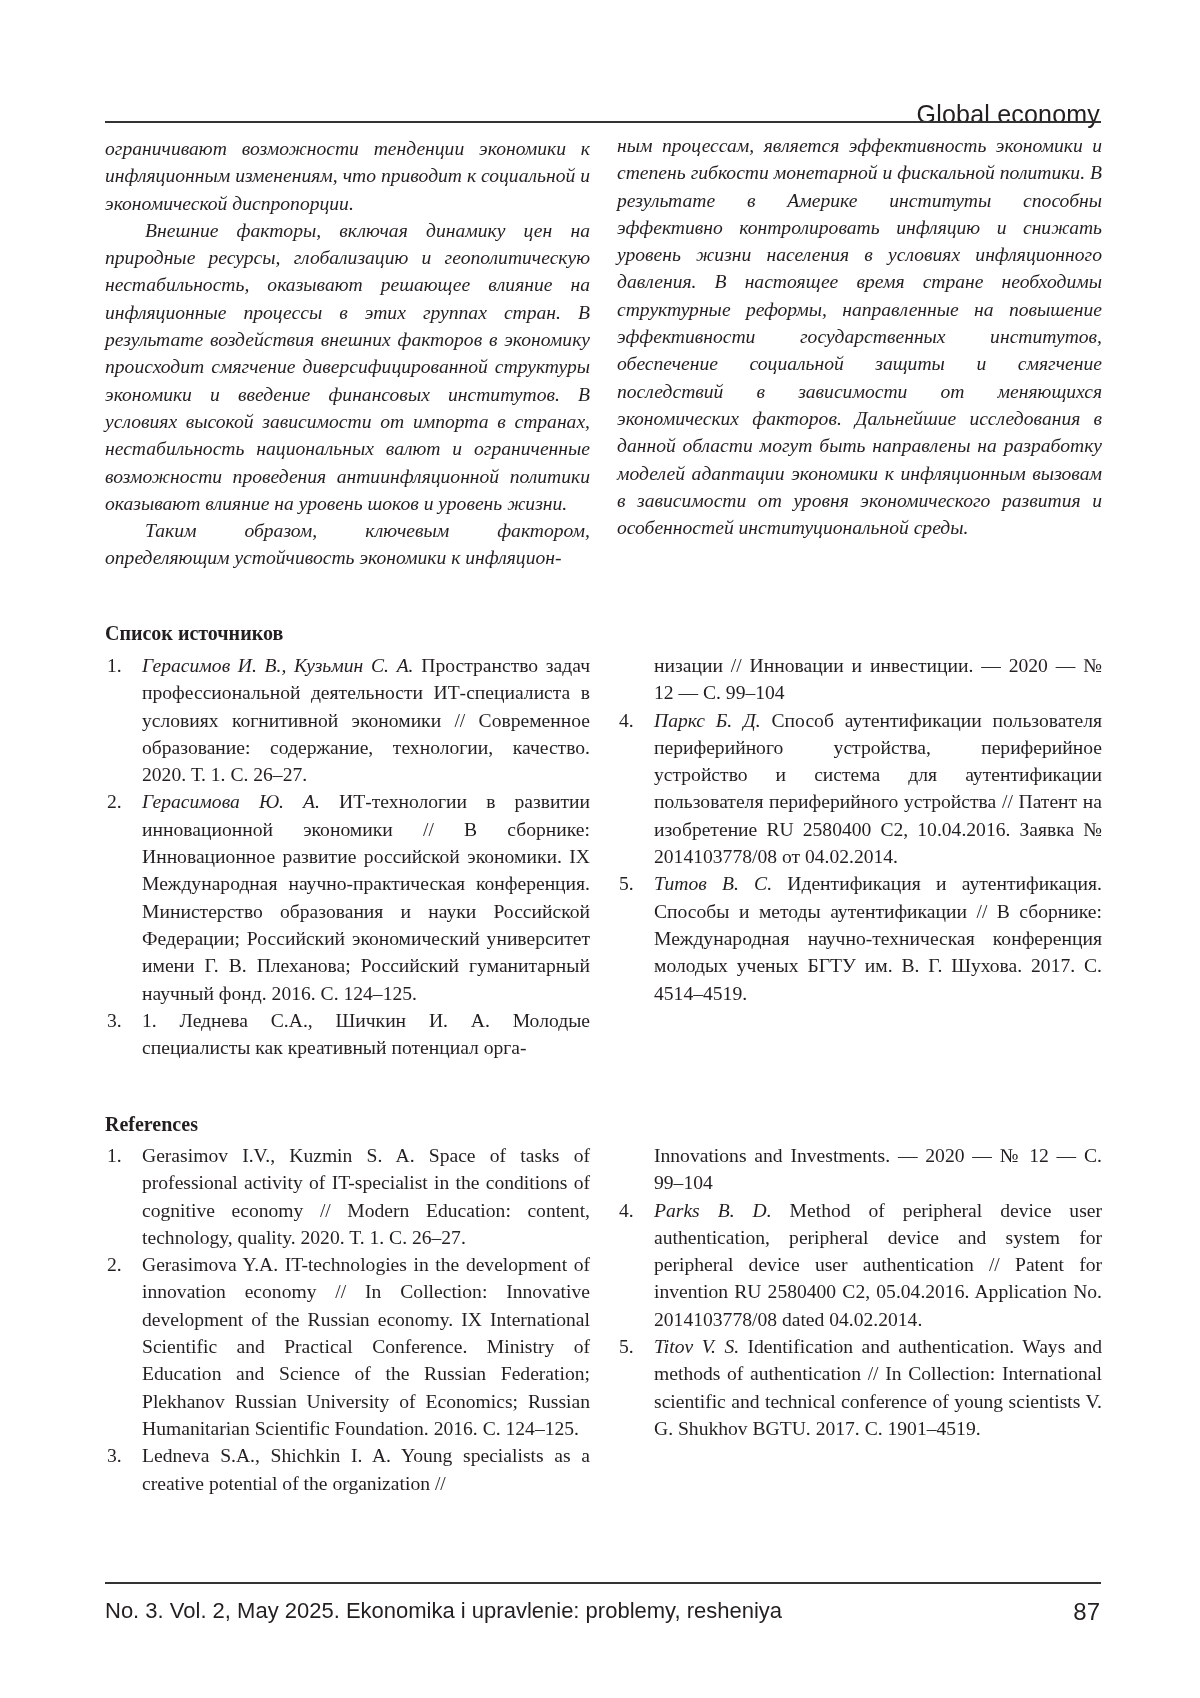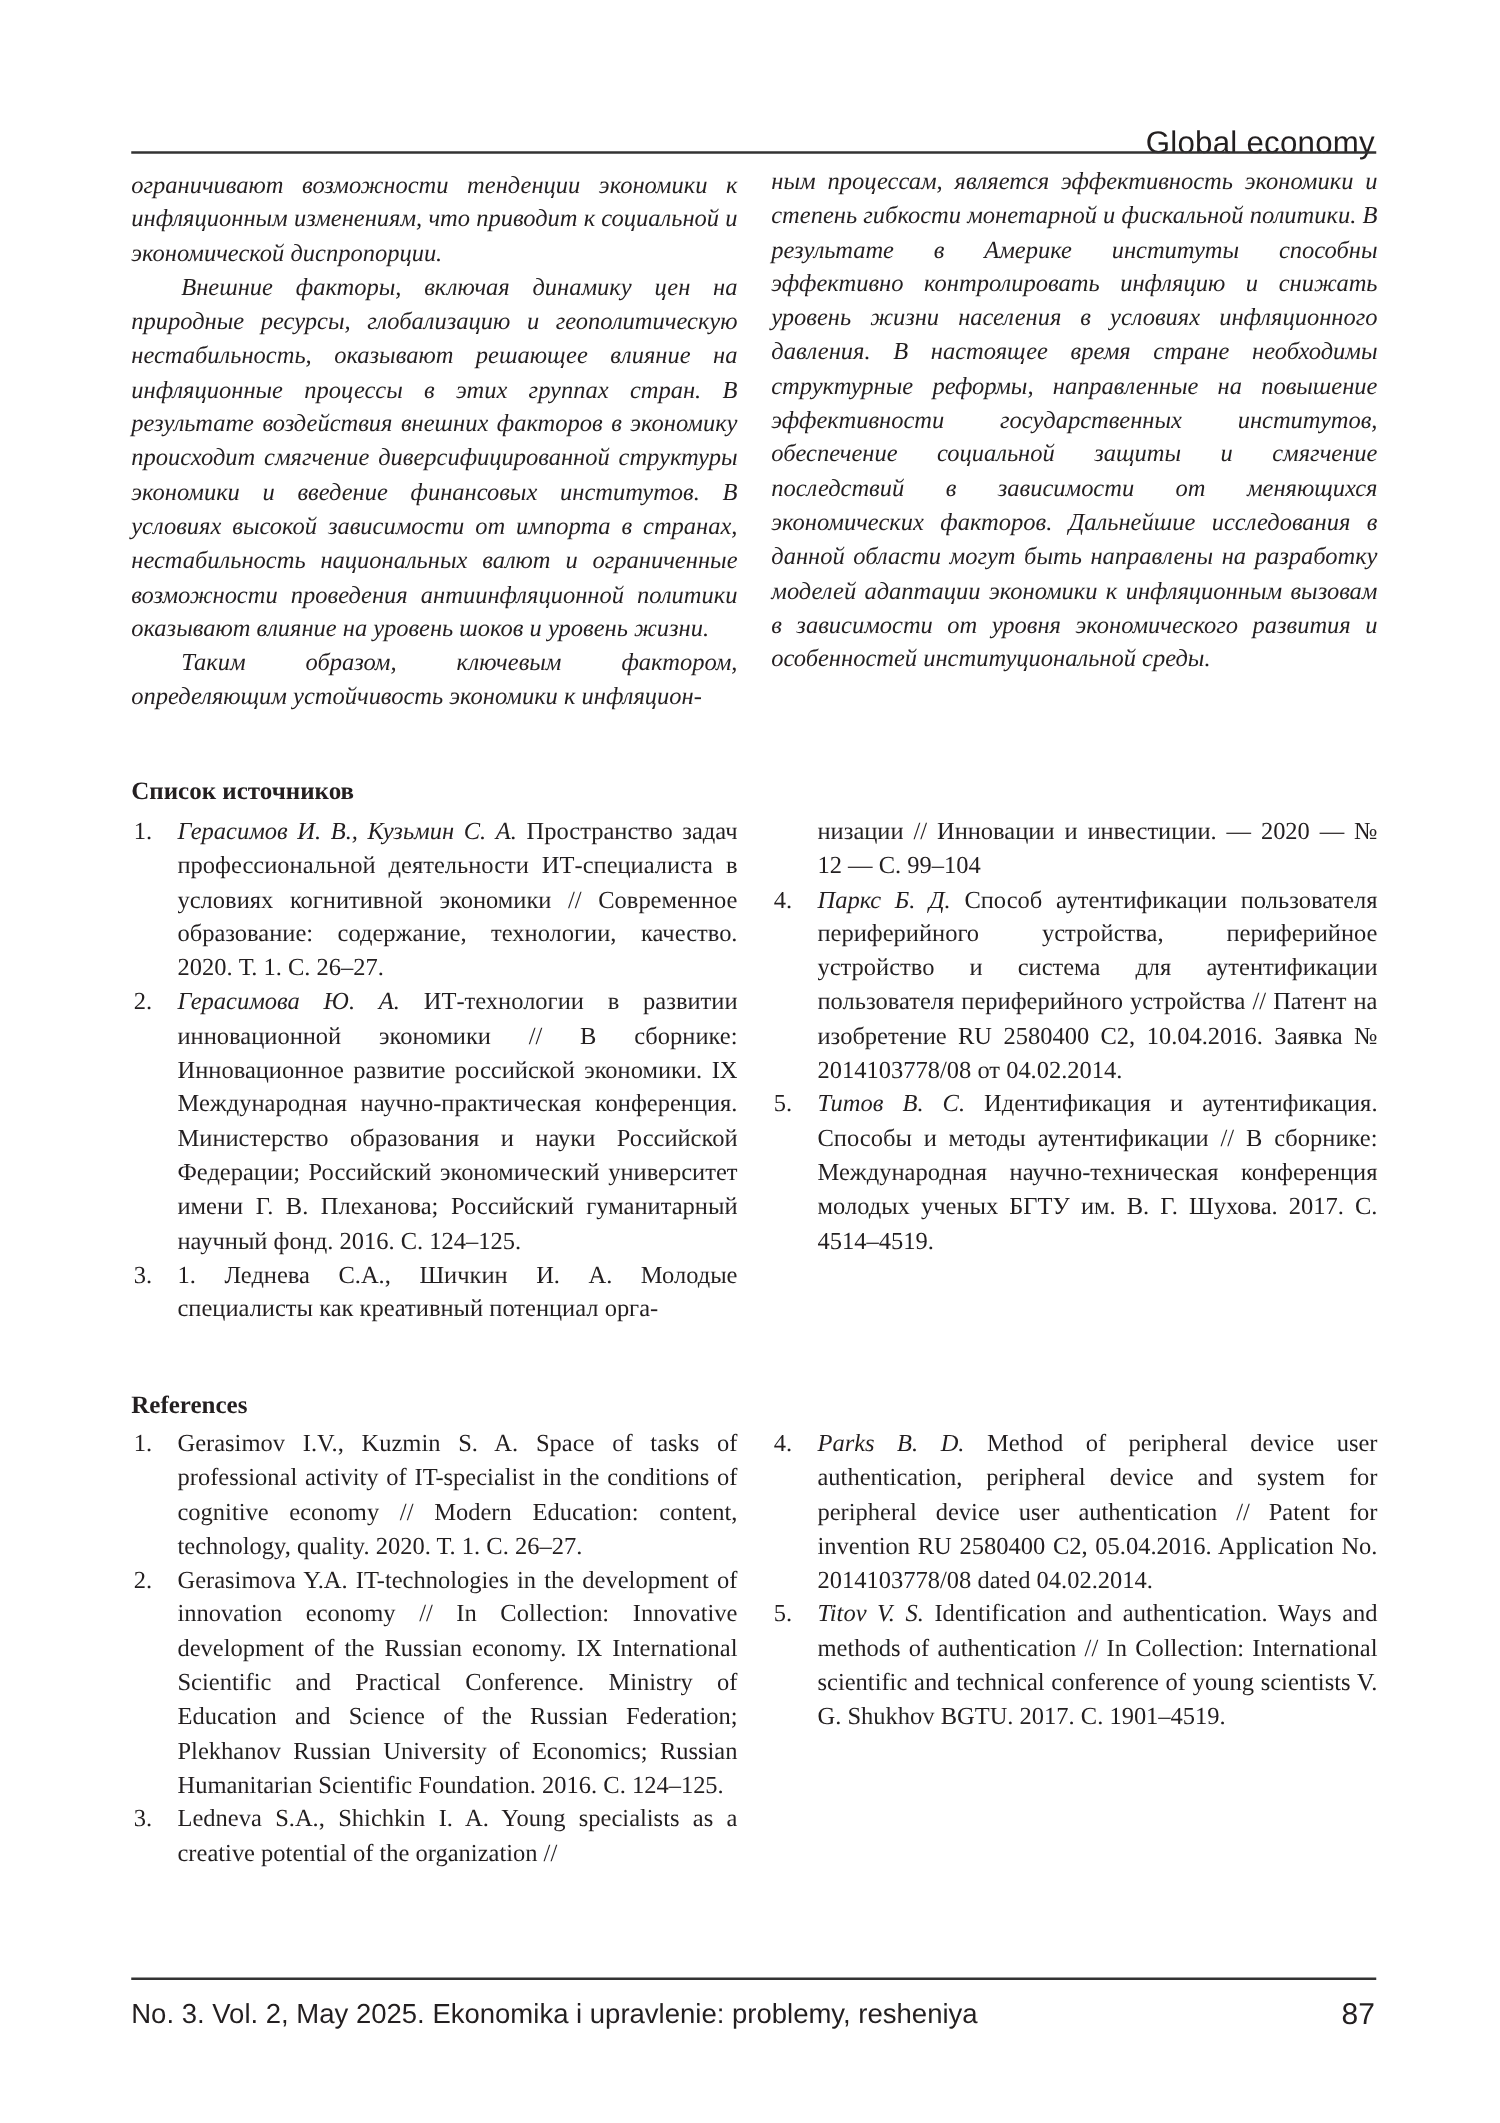--- a/index.html
+++ b/index.html
@@ -106,20 +106,21 @@
     <li class="ref-item">
       <span class="ref-num">2.</span><span>Gerasimova Y.A. IT-technologies in the development of innovation economy // In Collection: Innovative development of the Russian economy. IX International Scientific and Practical Conference. Ministry of Education and Science of the Russian Federation; Plekhanov Russian University of Economics; Russian Humanitarian Scientific Foundation. 2016. C. 124–125.</span>
     </li>
     <li class="ref-item">
       <span class="ref-num">3.</span><span>Ledneva S.A., Shichkin I. A. Young specialists as a creative potential of the organization //</span>
     </li>
   </ol>
 </div>
 
 <div class="col col-right" style="top:1142px;">
+  <div class="cont">Innovations and Investments. — 2020 — № 12 — C. 99–104</div>
   <ol class="ref-list">
     <li class="ref-item">
       <span class="ref-num">4.</span><span class="ref-author">Parks B. D.</span><span> Method of peripheral device user authentication, peripheral device and system for peripheral device user authentication // Patent for invention RU 2580400 C2, 05.04.2016. Application No. 2014103778/08 dated 04.02.2014.</span>
     </li>
     <li class="ref-item">
       <span class="ref-num">5.</span><span class="ref-author">Titov V. S.</span><span> Identification and authentication. Ways and methods of authentication // In Collection: International scientific and technical conference of young scientists V. G. Shukhov BGTU. 2017. C. 1901–4519.</span>
     </li>
   </ol>
 </div>
 

